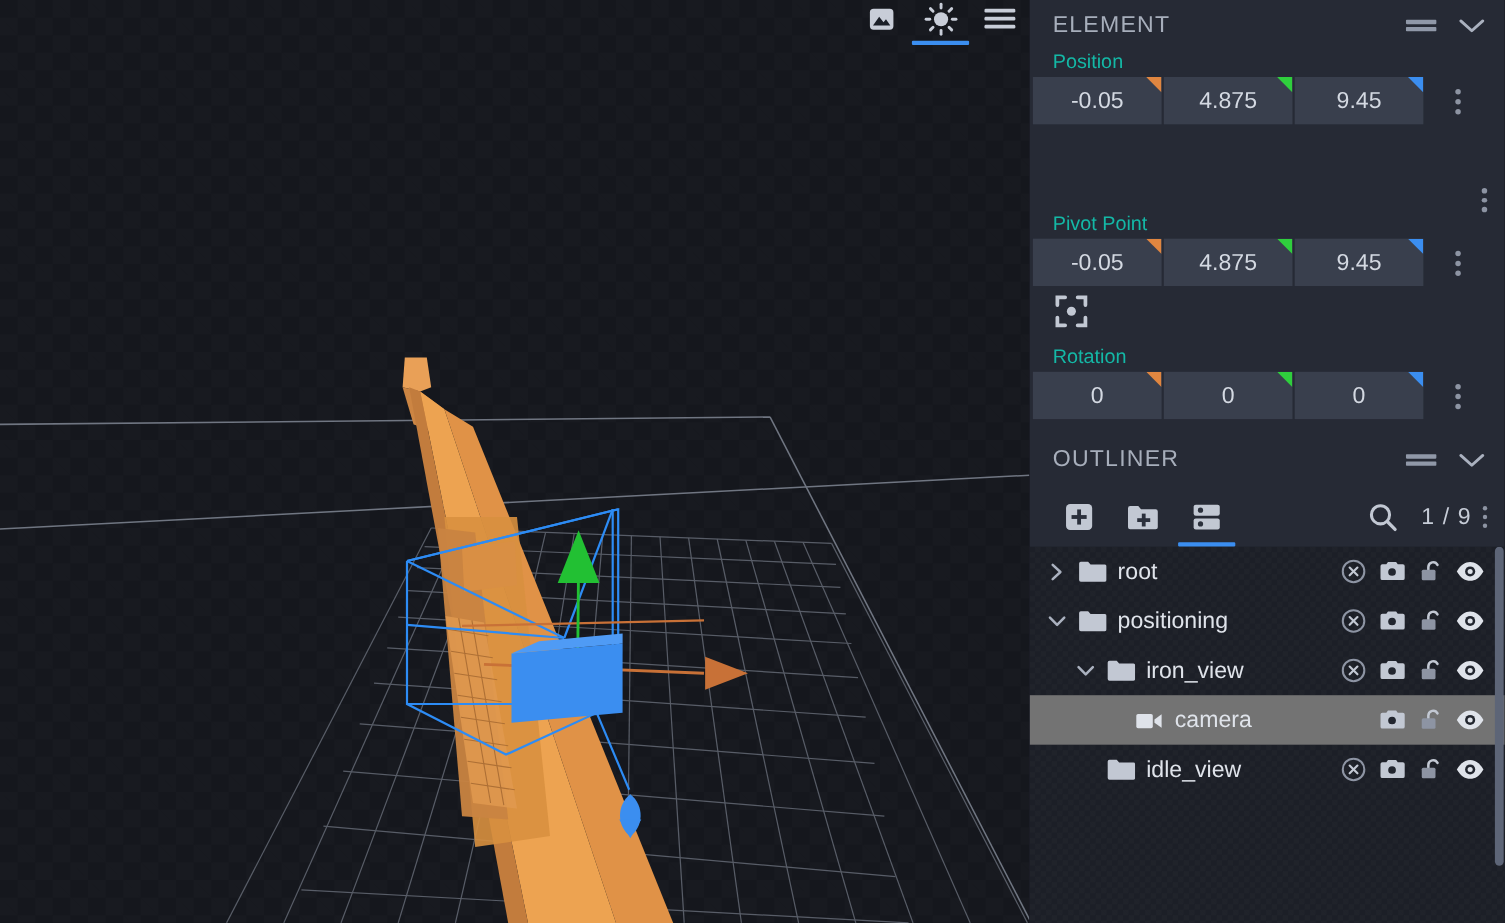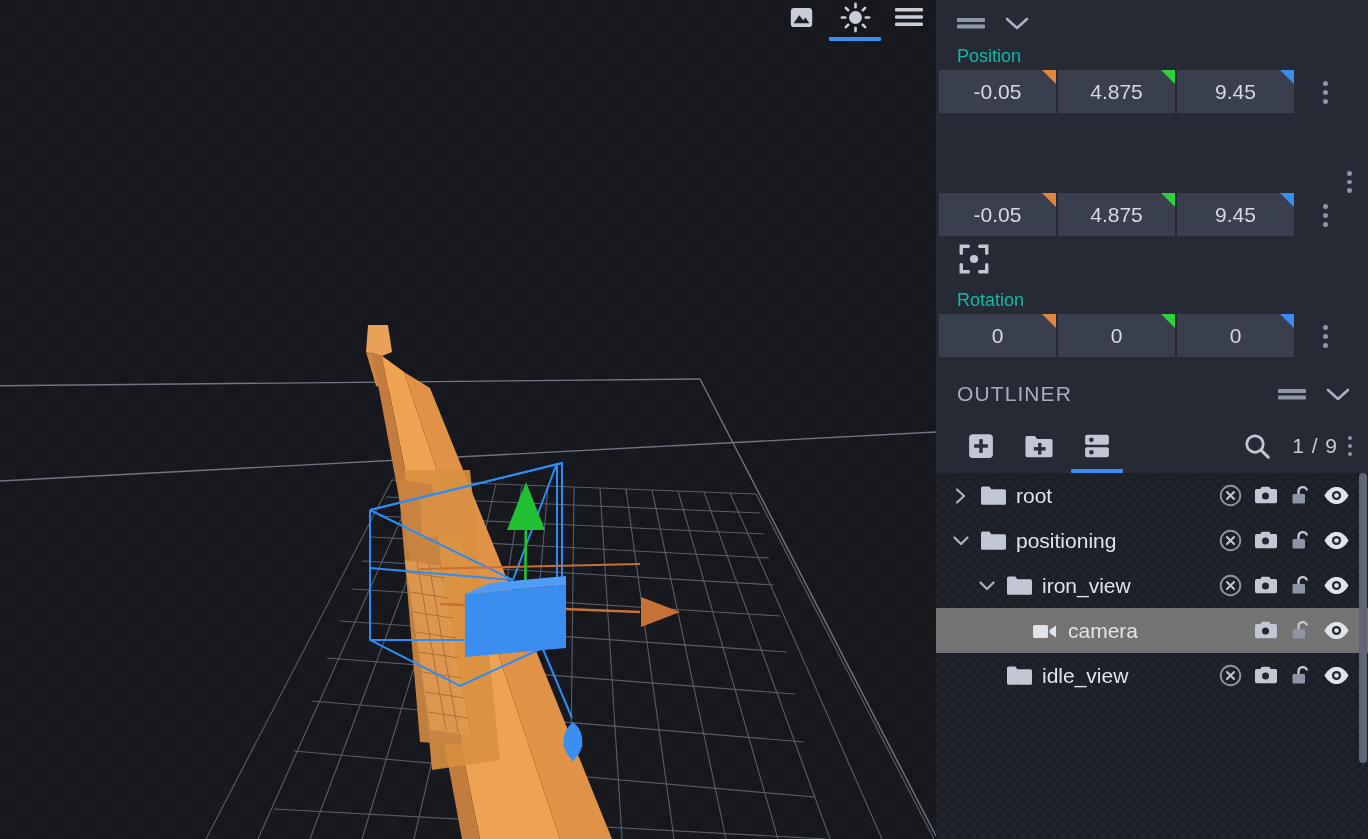--- a/index.html
+++ b/index.html
@@ -297,20 +297,21 @@
           <rect x="1" y="10.3" width="28" height="3.4" rx="1.2" fill="#c8cdd8"></rect>
           <rect x="1" y="17.6" width="28" height="3.4" rx="1.2" fill="#c8cdd8"></rect>
         </svg>
       </div>
     </div>
   </div>
 
   <div class="panel">
 
     <div class="panel-head">
+      <div class="panel-title">ELEMENT</div>
       <div class="head-icons">
         <span>
           <svg width="28" height="14" viewBox="0 0 28 14">
             <rect x="0" y="2" width="28" height="4" rx="1" fill="#9098a8"></rect>
             <rect x="0" y="8.5" width="28" height="4" rx="1" fill="#9098a8"></rect>
           </svg>
         </span>
         <span>
           <svg width="24" height="15" viewBox="0 0 24 15">
             <polyline points="2,3 12,12 22,3" fill="none" stroke="#aab1bf" stroke-width="2.6" stroke-linecap="round" stroke-linejoin="round"></polyline>
@@ -349,20 +350,21 @@
     </div>
 
     <div class="gap-block">
       <div class="dots3" style="margin-top:58px;margin-left:0;margin-right:0;">
           <i></i>
           <i></i>
           <i></i>
         </div>
     </div>
 
+    <div class="section-label">Pivot Point</div>
     <div class="vec-row">
       <div class="vec-fields">
         <div class="vfield">
           <span>-0.05</span>
           <svg class="tri" viewBox="0 0 14 14">
               <polygon points="0,0 14,0 14,14" fill="#e08640"></polygon>
             </svg>
         </div>
         <div class="vfield">
           <span>4.875</span>

